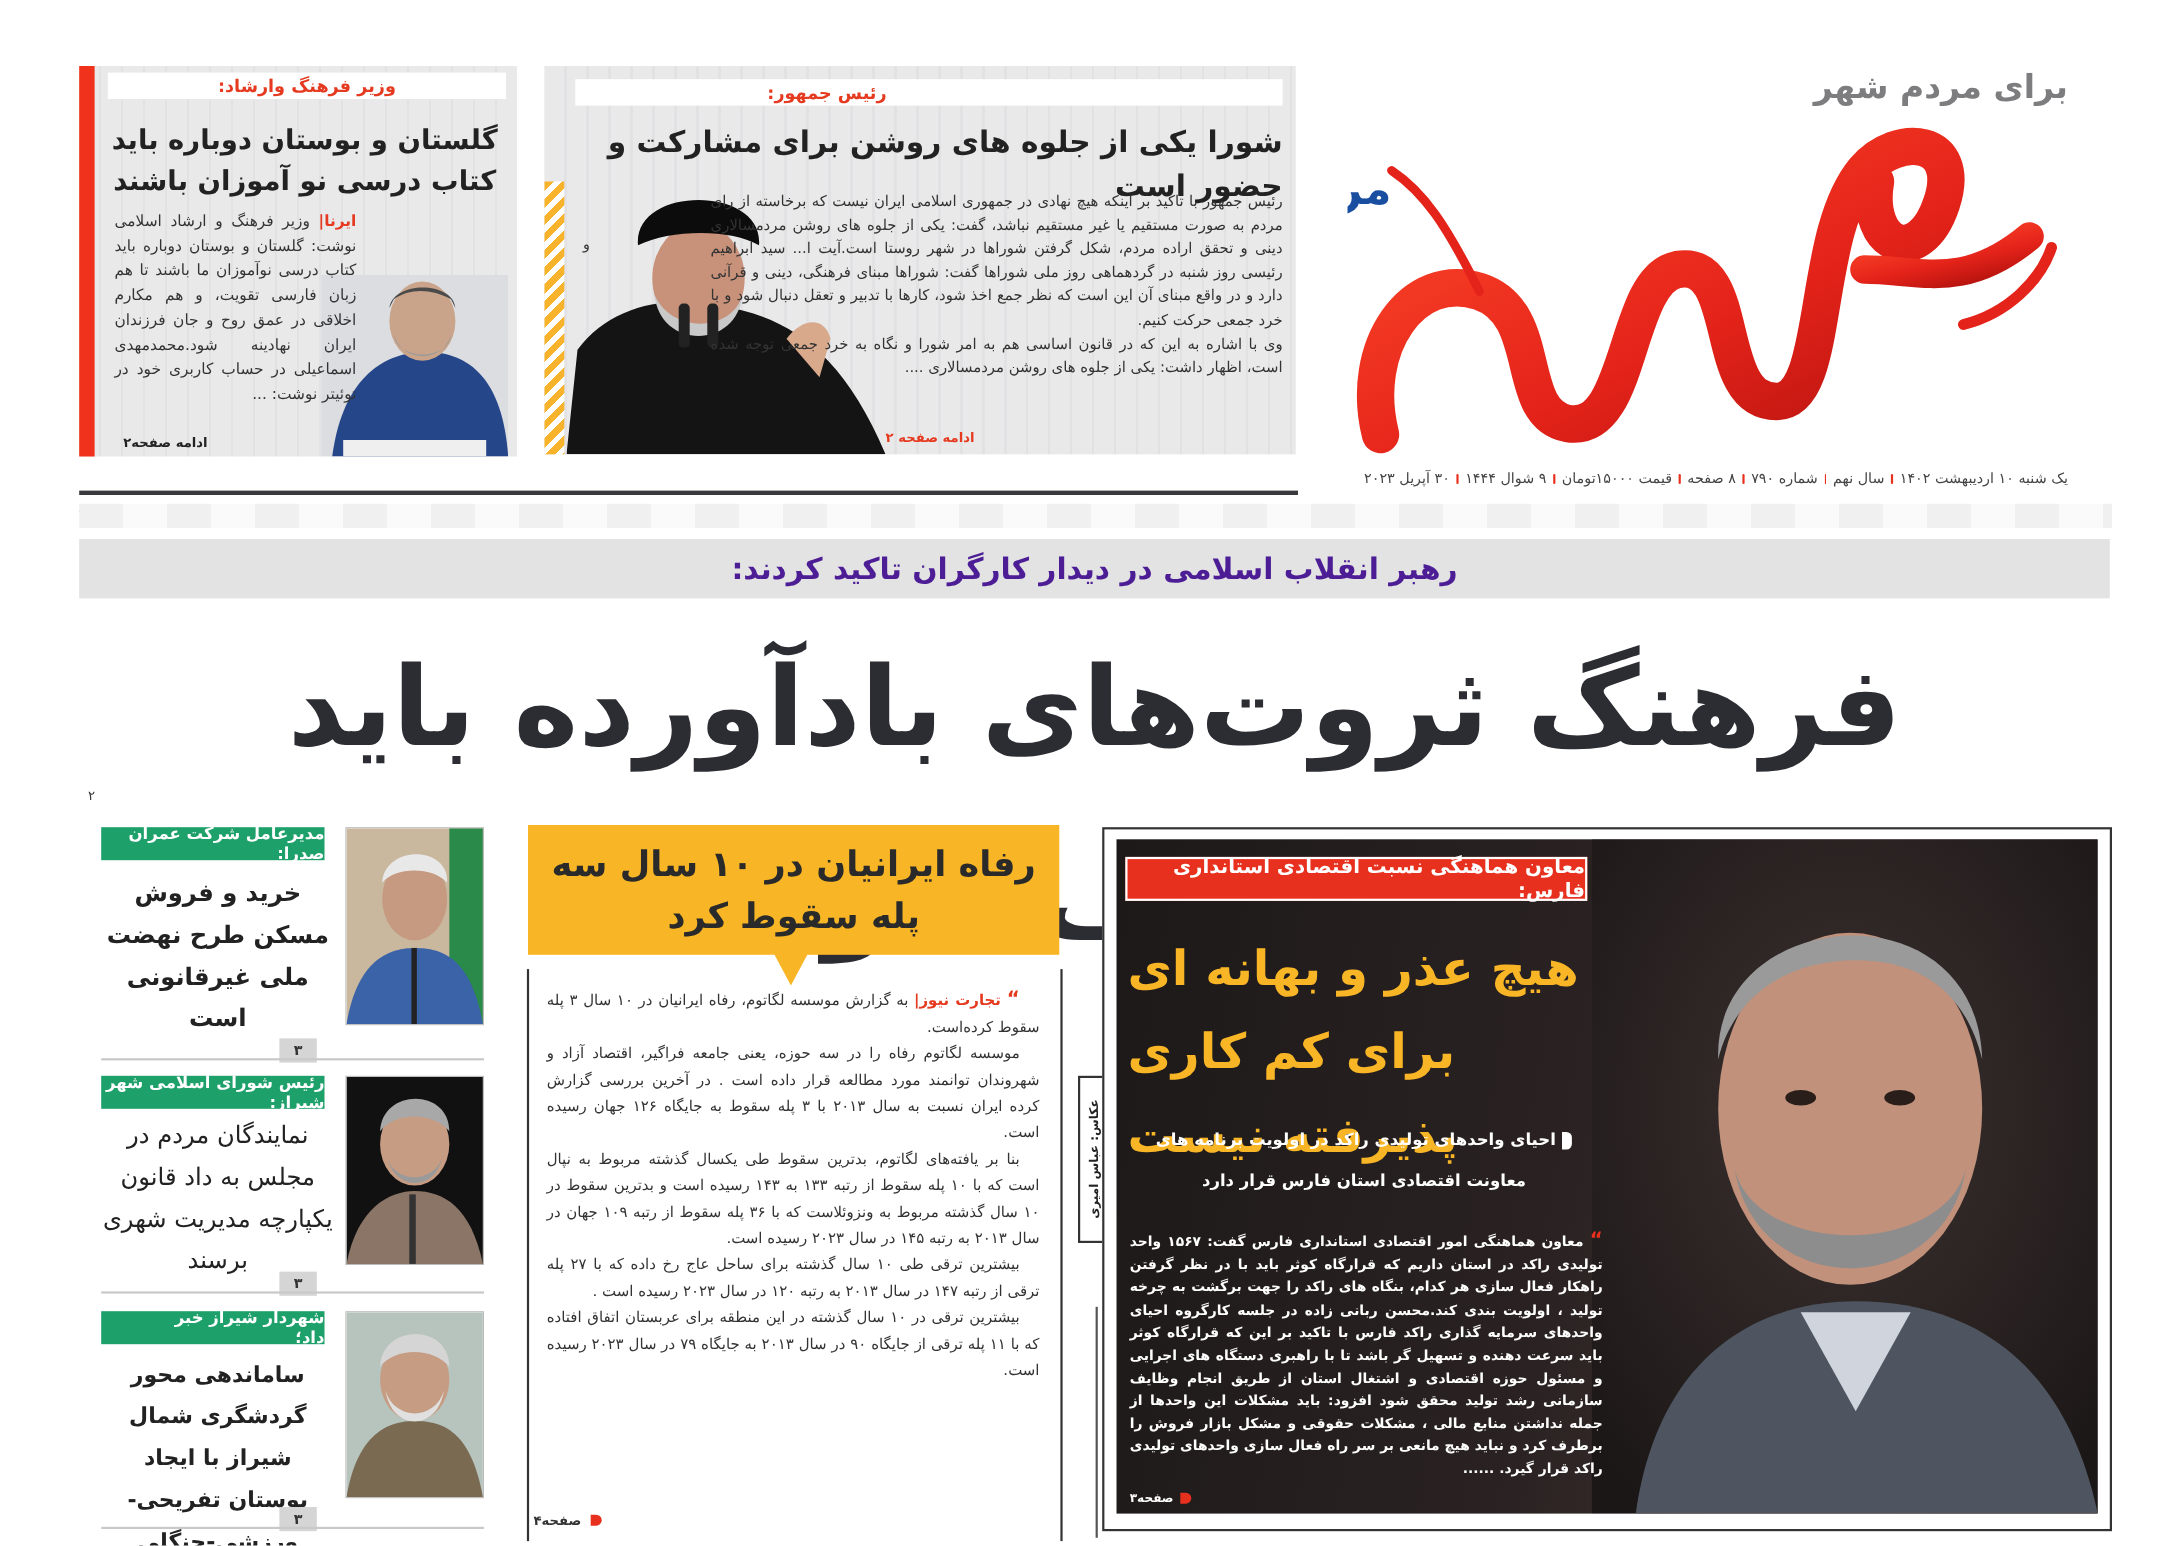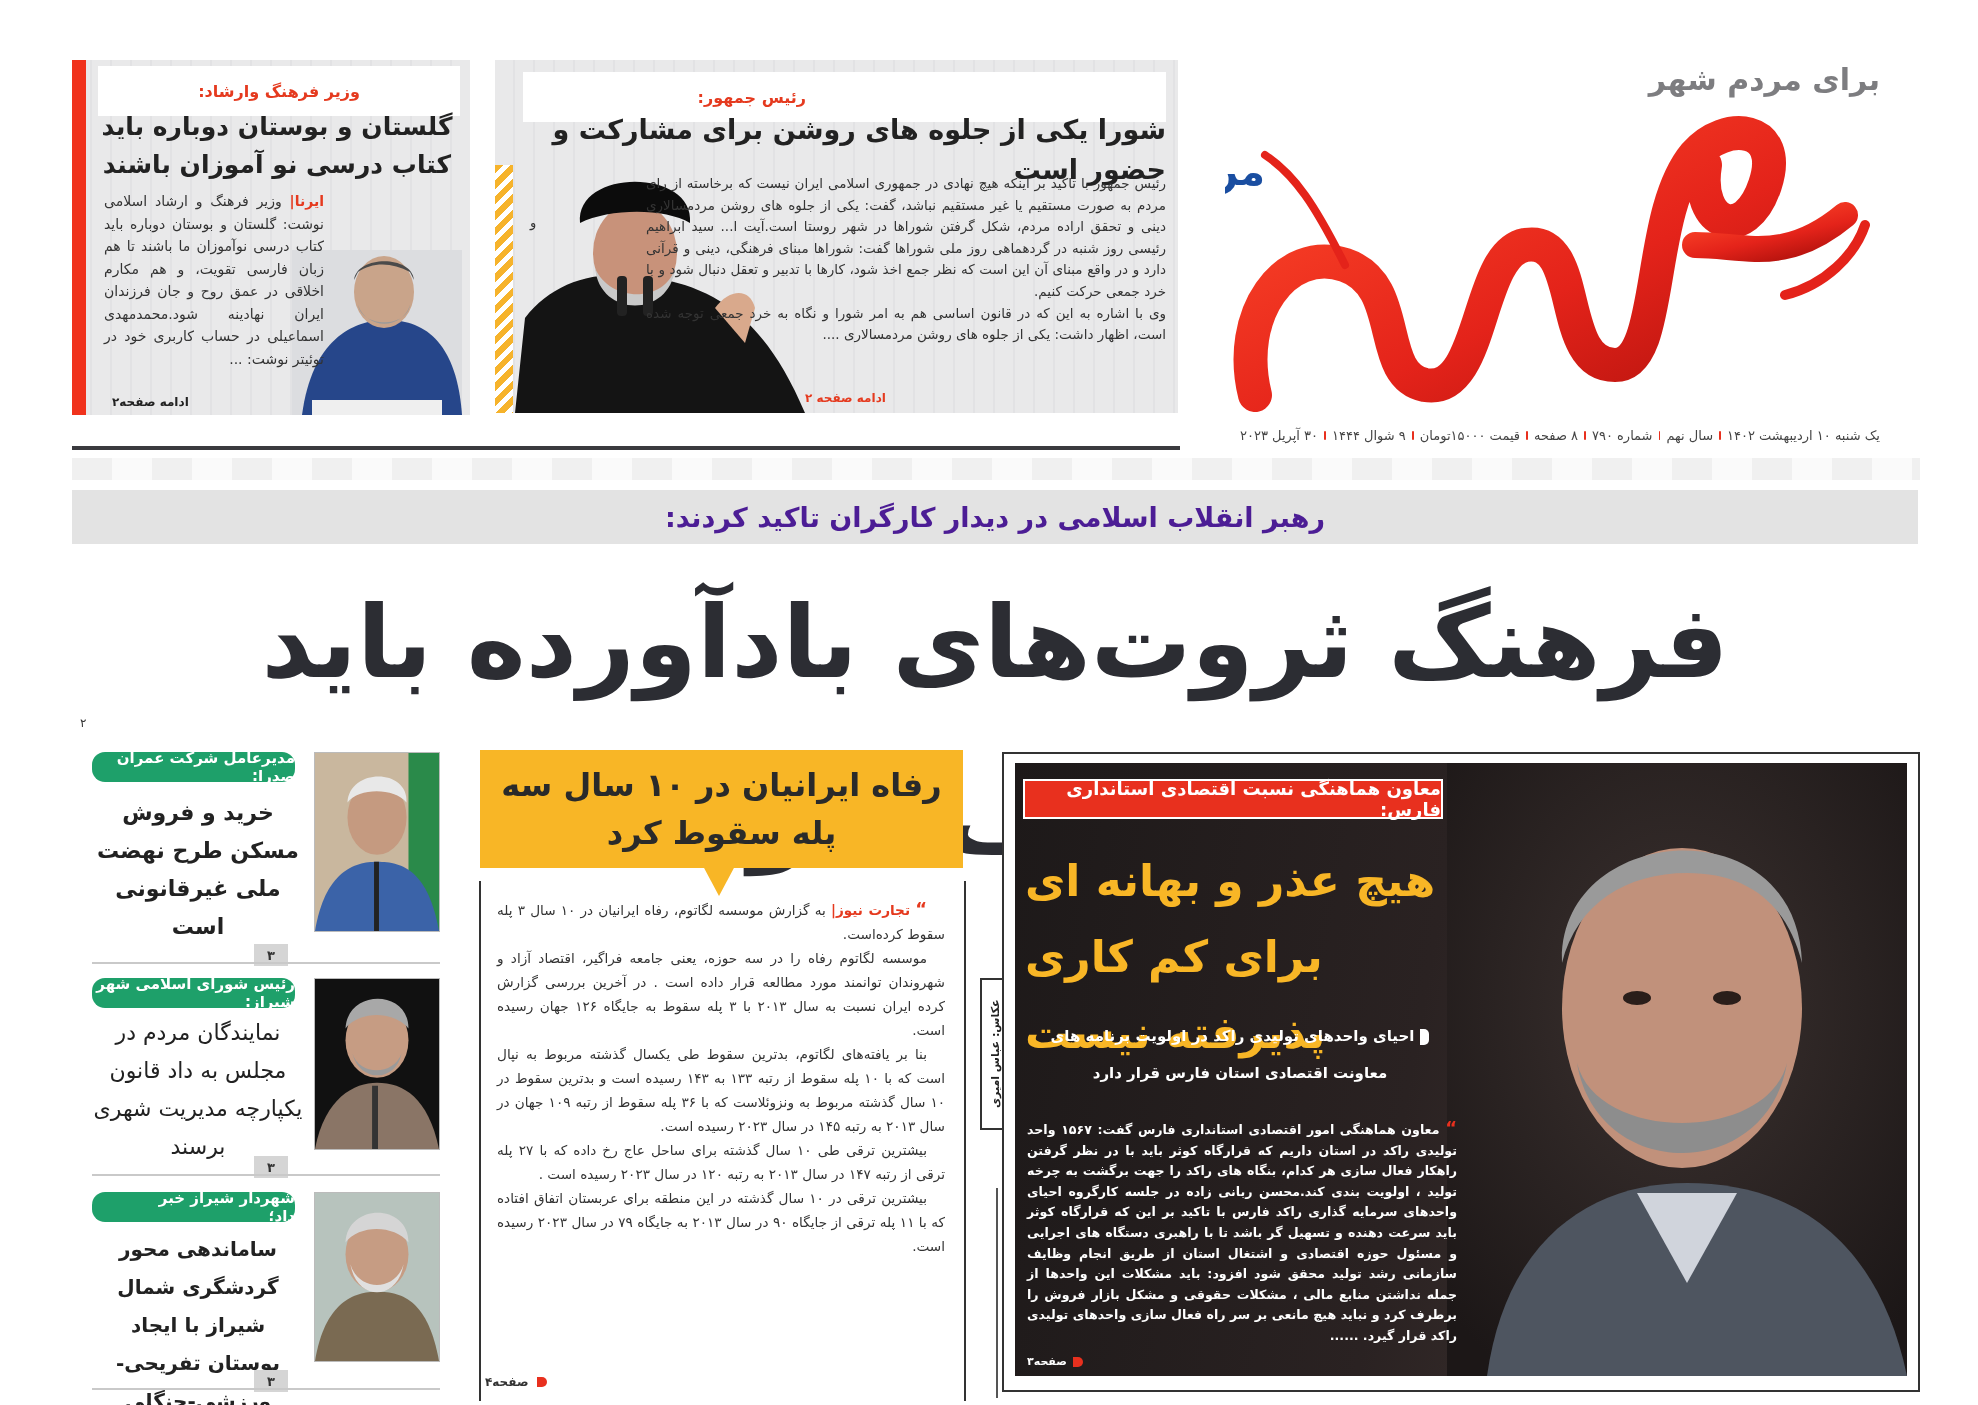--- a/index.html
+++ b/index.html
@@ -16,21 +16,21 @@
   .meta-en { left: 72px; top: 424px; width: 500px; direction: ltr; text-align: left; font-family: "Liberation Sans", sans-serif; font-size: 13px; color: #444; letter-spacing: -0.2px; margin-top: 35px; }
   .meta-en .big { font-size: 17px; }
   .rule-top { left: 72px; top: 446px; width: 1108px; height: 4px; background: #3a3a3e; }
   .rule-dots { left: 72px; top: 458px; width: 1848px; height: 22px;
     background: repeating-linear-gradient(90deg, #f0f0f0 0 40px, #fafafa 40px 80px); }
 
   
   .teaser { background: repeating-linear-gradient(90deg, #e9e9ea 0 18px, #e2e2e4 18px 20px); }
   .teaser-left { left: 72px; top: 60px; width: 398px; height: 355px; }
   .teaser-left .redbar { position: absolute; right: auto; left: 0; top: 0; width: 14px; height: 100%; background: #f0321c; }
-  .kicker-strip { position: absolute; background: #ffffff; height: 50px; font-weight: bold; color: #e53a1f; font-size: 16px; display: flex; align-items: center; justify-content: center; }
+  .kicker-strip { position: absolute; background: #ffffff; height: 24px; font-weight: bold; color: #e53a1f; font-size: 16px; display: flex; align-items: center; justify-content: center; }
   .teaser-left .kicker-strip { left: 26px; right: 10px; top: 6px; }
   .teaser-left .hl { position: absolute; left: 22px; right: 10px; top: 48px; font-weight: bold; font-size: 25px; line-height: 38px; text-align: center; color: #222; }
   .teaser-left .body { position: absolute; left: 32px; width: 220px; top: 130px; font-size: 14px; line-height: 22.5px; color: #333; text-align: justify; }
   .teaser-left .body .src { color: #e53a1f; font-weight: bold; }
   .teaser-left .photo { position: absolute; right: 8px; width: 170px; top: 190px; bottom: 0; }
   .teaser-left .more { position: absolute; left: 40px; bottom: 6px; font-size: 12px; font-weight: bold; color: #222; }
 
   .teaser-mid { left: 495px; top: 60px; width: 683px; height: 353px; }
   .teaser-mid .kicker-strip { left: 28px; right: 12px; top: 12px; }
   .teaser-mid .hl { position: absolute; left: 10px; right: 12px; top: 50px; font-weight: bold; font-size: 27px; line-height: 40px; text-align: right; color: #222; }
@@ -41,21 +41,21 @@
   .teaser-mid .more { position: absolute; left: 310px; bottom: 8px; color: #e53a1f; font-size: 12px; font-weight: bold; }
   .teaser-mid .conj { position: absolute; left: 35px; top: 155px; font-size: 13px; color: #333; }
 
   
   .sup-strip { left: 72px; top: 490px; width: 1846px; height: 54px; background: #e3e3e3; display: flex; align-items: center; justify-content: center; font-size: 27px; font-weight: bold; color: #4c1d95; }
   .lead-hl { left: 72px; top: 555px; width: 1846px; height: 175px; font-size: 100px; font-weight: bold; color: #2c2d33; text-align: center; line-height: 175px; letter-spacing: -2px; }
   .page-num-small { left: 80px; top: 716px; font-size: 12px; color: #333; }
 
   
   .brief { position: absolute; left: 92px; width: 348px; }
-  .brief .tag { position: absolute; left: 0; width: 203px; height: 30px; background: #1ea06a; color: #fff; font-weight: bold; font-size: 15px; display: flex; align-items: center; justify-content: center; border-radius: 13px; }
+  .brief .tag { position: absolute; left: 0; width: 203px; height: 30px; background: #1ea06a; color: #fff; font-weight: bold; font-size: 15px; display: flex; align-items: center; justify-content: center; }
   .brief .photo { position: absolute; right: 0; width: 126px; border: 1px solid #bbb; }
   .brief .hl { position: absolute; left: 0; width: 212px; font-weight: bold; font-size: 22px; line-height: 38px; text-align: center; color: #222; }
   .brief .pg { position: absolute; left: 162px; width: 34px; height: 22px; background: #d5d5d5; font-size: 13px; font-weight: bold; display: flex; align-items: center; justify-content: center; color: #333; }
   .brief .line { position: absolute; left: 0; right: 0; height: 2px; background: #c9c9c9; }
 
   
   .yellow-hl { left: 480px; top: 750px; width: 483px; height: 118px; background: #f8b626; display: flex; align-items: center; justify-content: center; text-align: center; font-size: 32px; font-weight: bold; line-height: 48px; color: #2a2a2a; padding: 0 12px; }
   .yellow-tip { left: 703px; top: 866px; width: 0; height: 0; border-left: 16px solid transparent; border-right: 16px solid transparent; border-top: 30px solid #f8b626; }
   .mid-box { left: 479px; top: 881px; width: 487px; height: 520px; border-left: 2px solid #333; border-right: 2px solid #333; }
   .mid-body { left: 497px; top: 897px; width: 448px; font-size: 13.6px; line-height: 24px; color: #333; text-align: justify; }

